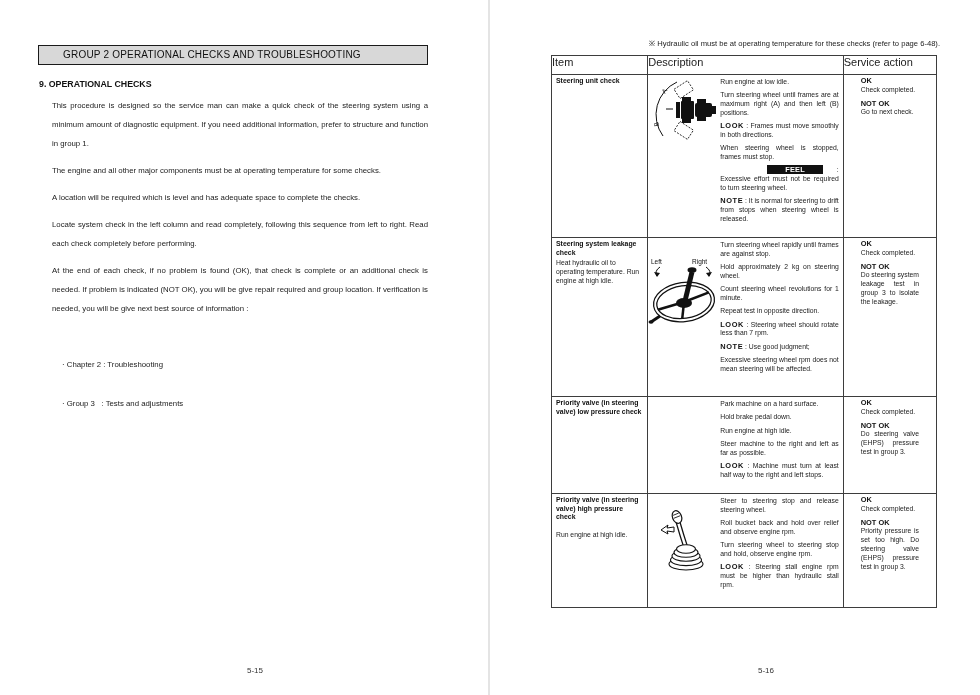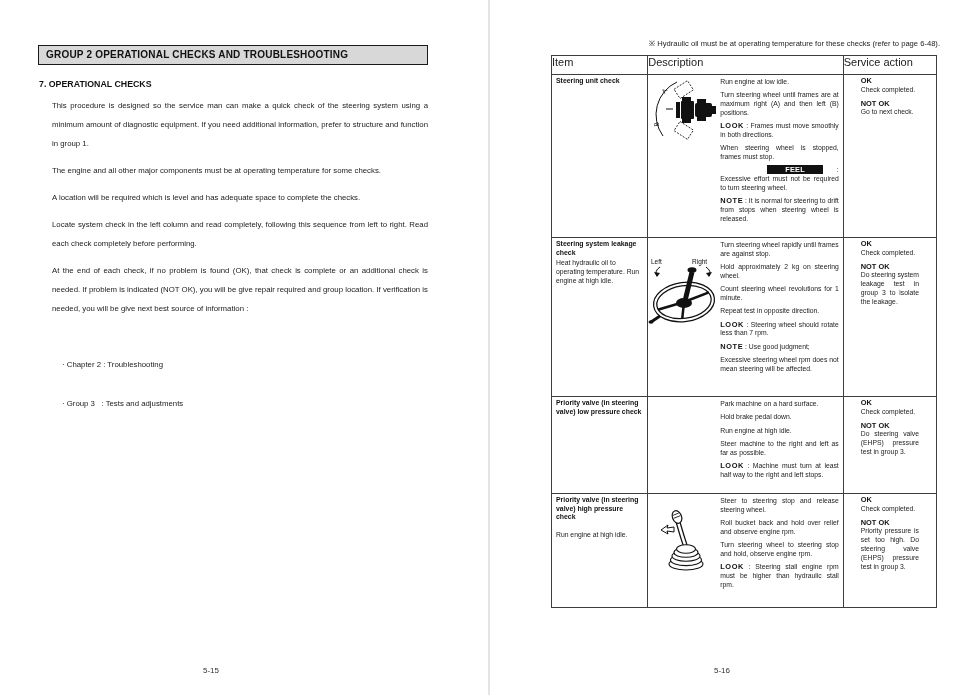--- a/index.html
+++ b/index.html
@@ -6,27 +6,27 @@
   html,body { background:#fff; }
   #canvas {
     position:relative; width:980px; height:695px; background:#ffffff;
     font-family:"Liberation Sans", sans-serif; color:#222; overflow:hidden;
   }
   .page-divider { position:absolute; left:488px; top:0; width:2px; height:695px; background:#e4e4e4; }
 
   
   .left-page { position:absolute; left:38px; top:45px; width:390px; }
   .title-bar {
-    border:1.5px solid #1a1a1a; background:#d8d8d8; padding:3px 7px 4px;
-    font-weight:bold; font-size:10px; letter-spacing:0.2px; color:#111;
+    border:1.5px solid #1a1a1a; background:#d8d8d8; padding:3px 24px 4px;
+    font-weight:normal; font-size:10px; letter-spacing:0.2px; color:#111;
   }
   .sec-heading { margin:14px 0 7px 1px; font-size:8.8px; font-weight:bold; color:#111; }
   .para { margin:0 0 8px 14px; font-size:7.8px; line-height:19px; text-align:justify; }
   .bullets { margin:14px 0 0 24px; font-size:7.8px; line-height:13px; white-space:pre; }
-  .pagenum { position:absolute; top:666px; width:60px; text-align:left; font-size:8px; color:#333; }
+  .pagenum { position:absolute; top:666px; width:60px; text-align:right; font-size:8px; color:#333; }
   .pagenum.pn-left { left:203px; }
   .pagenum.pn-right { left:714px; }
 
   
   .right-page { position:absolute; left:548px; top:38px; width:392px; }
   .note { font-size:7.6px; margin:0 0 7px 0;text-align:right; }
   table.checks { border-collapse:collapse; table-layout:fixed; width:386px; margin-left:3px; border:1.5px solid #2a2a2a; }
   table.checks th, table.checks td { border:1px solid #3d3d3d; vertical-align:top; }
   col.c1 { width:96px; } col.c2 { width:195px; } col.c3 { width:93px; }
   thead th { height:19px; font-weight:normal; font-size:11px; text-align:left; vertical-align:middle; }
@@ -58,21 +58,21 @@
 </head>
 <body>
 
 <div id="canvas">
   <div class="page-divider"></div>
 
   <section class="left-page">
     <div class="title-bar">
       <span>GROUP 2  OPERATIONAL CHECKS AND TROUBLESHOOTING</span>
     </div>
-    <div class="sec-heading">7. OPERATIONAL CHECKS</div>
+    <div class="sec-heading">9. OPERATIONAL CHECKS</div>
     <p class="para">This procedure is designed so the service man can make a quick check of the steering system using a minimum amount of diagnostic equipment. If you need additional information, prefer to structure and function in group 1.</p>
     <p class="para">The engine and all other major components must be at operating temperature for some checks.</p>
     <p class="para">A location will be required which is level and has adequate space to complete the checks.</p>
     <p class="para">Locate system check in the left column and read completely, following this sequence from left to right. Read each check completely before performing.</p>
     <p class="para">At the end of each check, if no problem is found (OK), that check is complete or an additional check is needed.  If problem is indicated (NOT OK), you will be give repair required and group location. If verification is needed, you will be give next best source of information :</p>
     <div class="bullets">
       <div>· Chapter 2 : Troubleshooting</div>
       <div>· Group 3   : Tests and adjustments</div>
     </div>
   </section>

